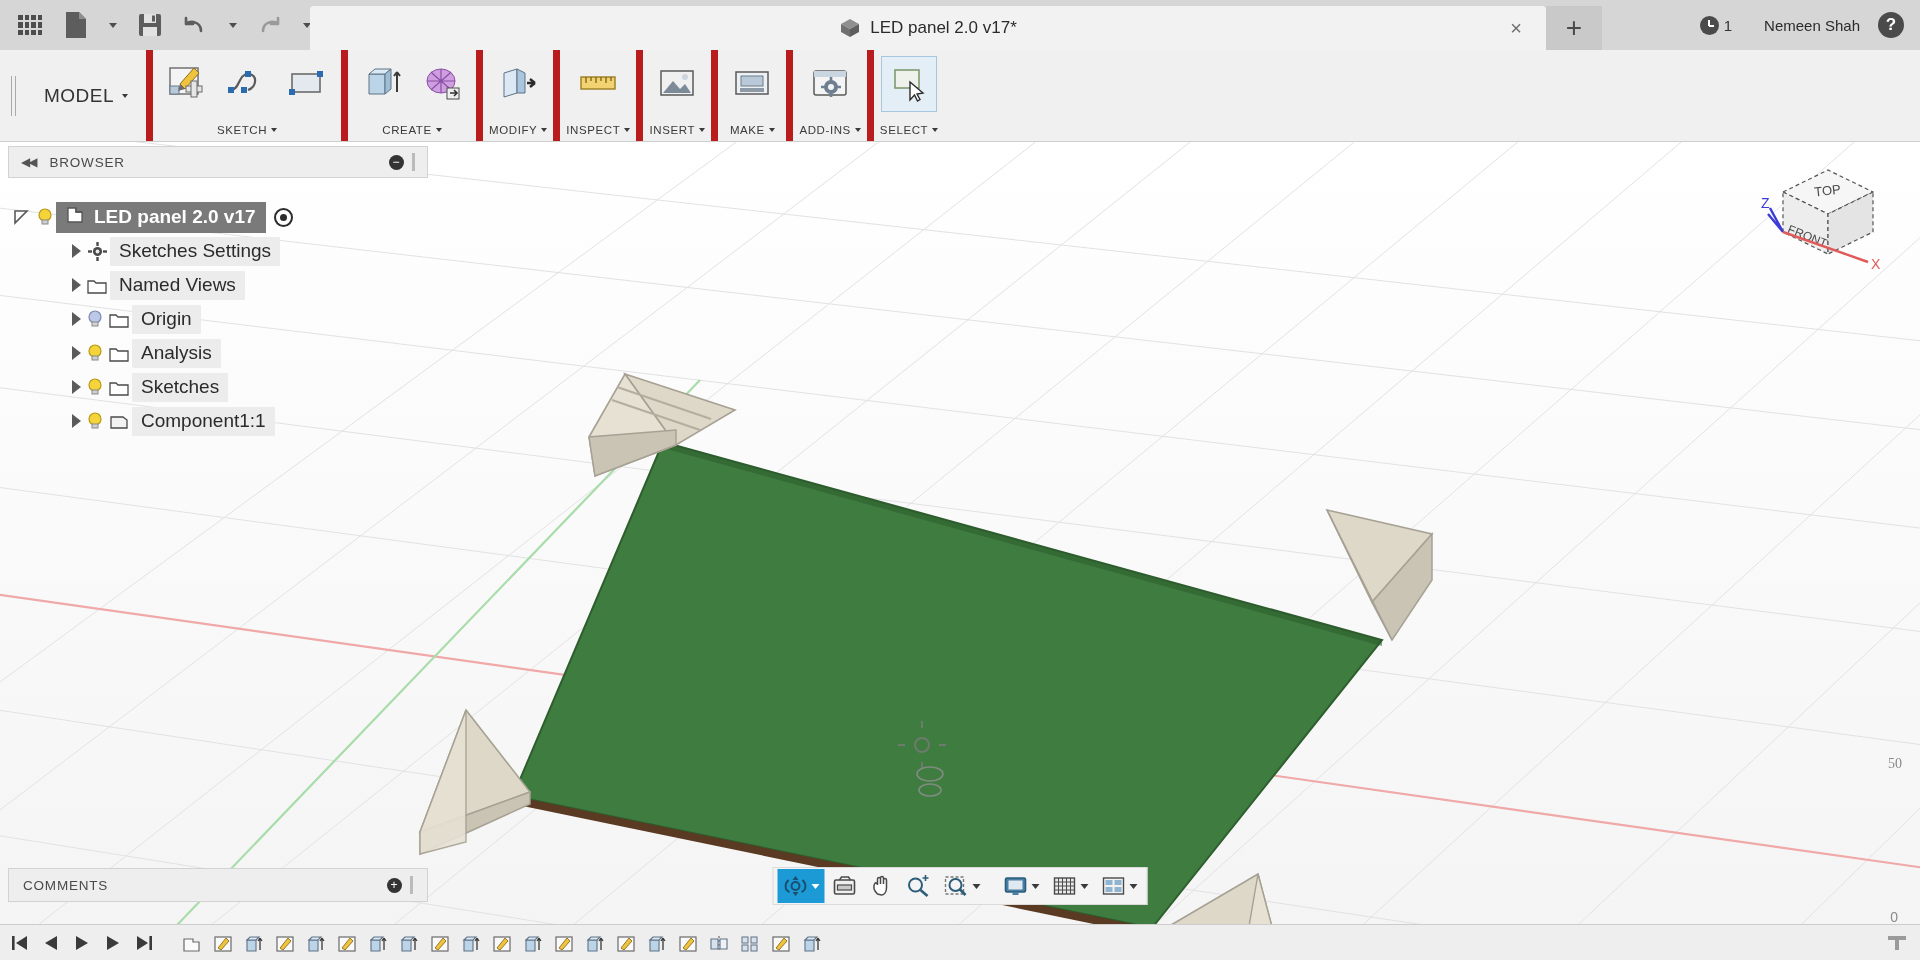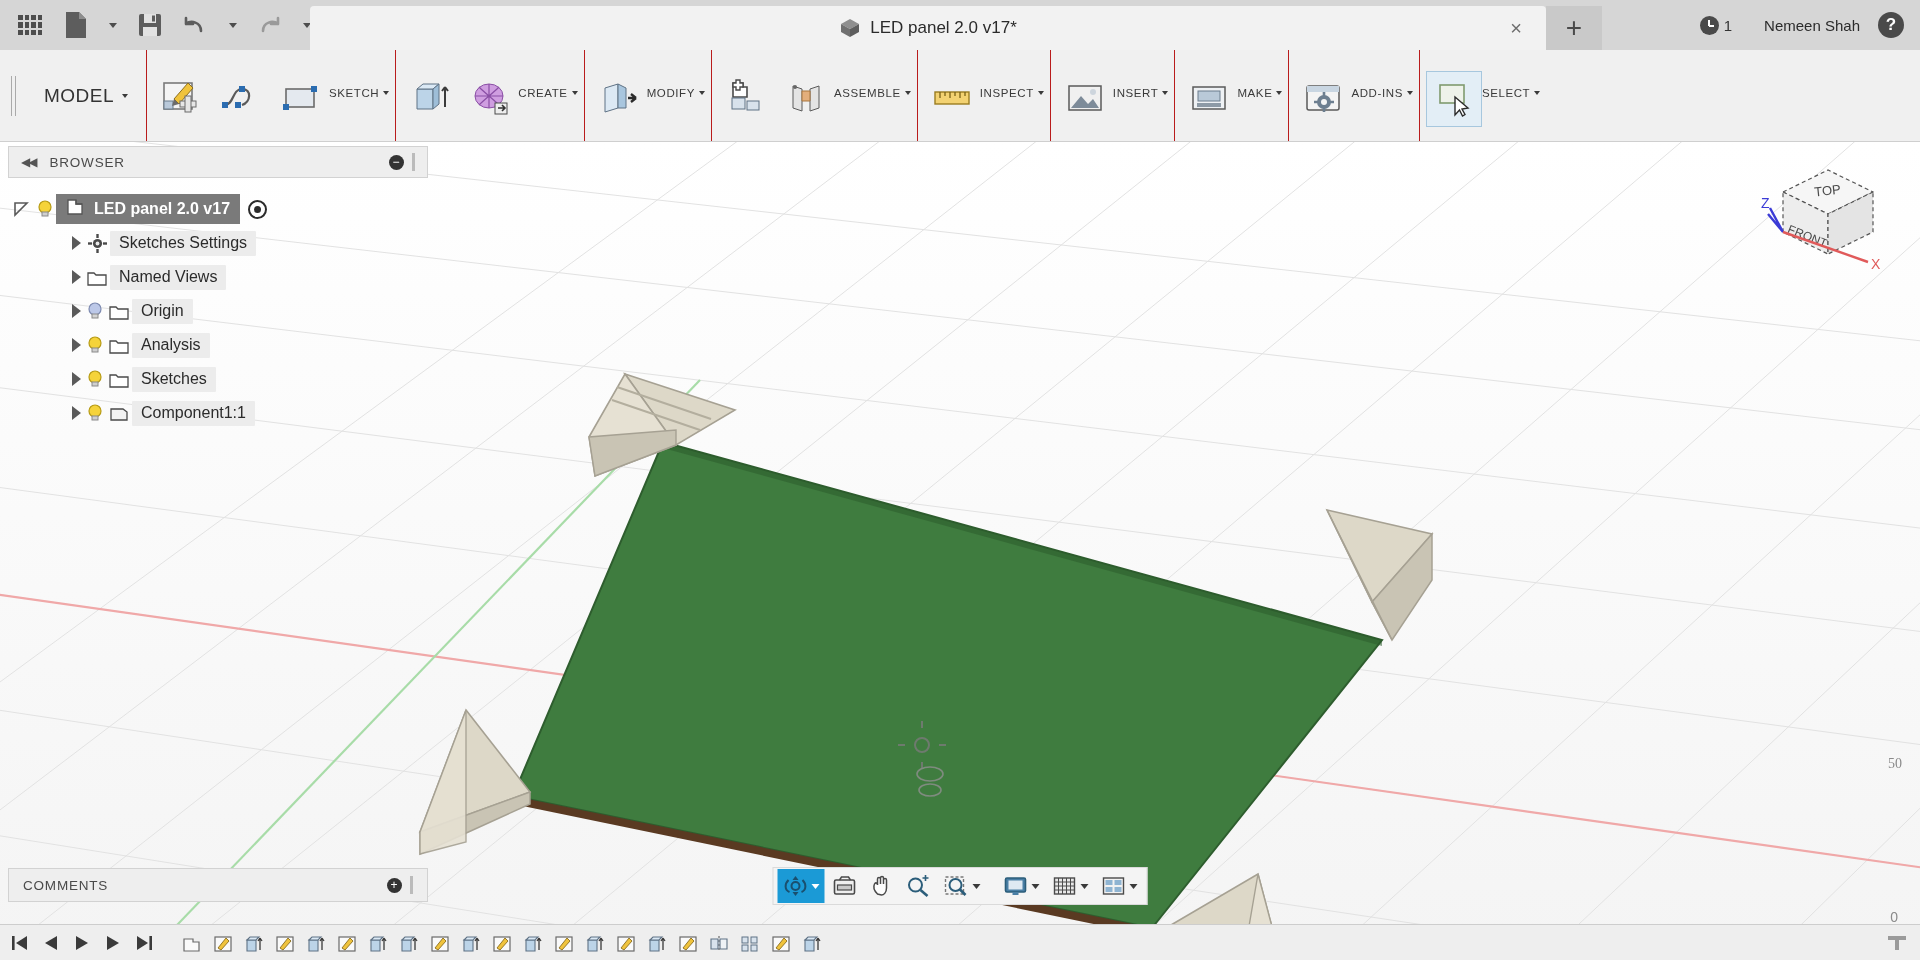--- a/index.html
+++ b/index.html
@@ -51,22 +51,22 @@
   
   .ribbon {
     position:absolute; left:0; top:50px; width:1920px; height:92px;
     background:#f0f0f0; border-bottom:1px solid #cfcfcf;
     display:flex; align-items:stretch;
   }
   .grip { width:26px; display:flex;align-items:center;justify-content:center; }
   .grip i { display:block; width:1px;height:40px;background:#aaa; margin:0 1.5px;}
   .wsmenu { width:120px; display:flex;align-items:center;justify-content:center;gap:8px;
             font-size:19px; letter-spacing:.5px; color:#333; cursor:pointer;}
-  .rgroup { position:relative; display:flex; flex-direction:row; align-items:center;
-            border-left:1px solid #b91c1c; padding:0 6px; justify-content:flex-start;text-align:center; }
+  .rgroup { position:relative; display:flex; flex-direction:column; align-items:center;
+            border-left:7px solid #b91c1c; padding:0 6px; justify-content:flex-start;text-align:center; }
   .rgroup .icons { display:flex; align-items:flex-start; gap:4px; padding-top:6px; flex:1;}
   .ricon { width:56px; height:56px; display:flex;align-items:center;justify-content:center; cursor:pointer; position:relative;}
   .ricon.sel { background:#e3eef6; border:1px solid #a7c7de; }
   .glabel { font-size:11.5px; letter-spacing:.6px; color:#3a3a3a; display:flex;align-items:center;gap:4px;
             padding-bottom:5px; white-space:nowrap;}
   .caret2 { width:0;height:0;border-left:3.5px solid transparent;border-right:3.5px solid transparent;border-top:4.5px solid #3a3a3a;}
 
   
   .canvas { position:absolute; left:0; top:142px; width:1920px; height:818px; background:#fbfbfb; overflow:hidden;}
   .gridsvg { position:absolute; left:0; top:0; }
@@ -77,21 +77,21 @@
     height:32px; background:#eeeeee; border:1px solid #d2d2d2;
     display:flex; align-items:center; gap:14px; padding:0 12px;
     font-size:13.5px; letter-spacing:.8px; color:#4a4a4a;
   }
   .collapse-ic { color:#555; font-size:12px; letter-spacing:-2px;}
   .bheader .right { margin-left:auto; display:flex;align-items:center;gap:8px;}
   .minus-ic { width:15px;height:15px;border-radius:50%;background:#333;color:#fff;font-size:12px;
               display:flex;align-items:center;justify-content:center;line-height:1;}
   .bh-grip { width:3px;height:18px;background:#bbb;}
 
-  .btree { padding-top:14px; font-size:16px; color:#2b2b2b;}
+  .btree { padding-top:22px; font-size:19px; color:#2b2b2b;}
   .trow { display:flex; align-items:center; height:34px; }
   .tri { width:24px; display:flex;align-items:center;justify-content:center; cursor:pointer;}
   .tri span { width:0;height:0;border-top:6px solid transparent;border-bottom:6px solid transparent;border-left:8px solid transparent; }
   .tri.closed span { border-left:9px solid transparent; position:relative;}
   .tri.closed:after{content:"";width:0;height:0;border-top:7px solid transparent;border-bottom:7px solid transparent;border-left:9px solid #5a5a5a;}
   .rootcaret { width:26px; display:flex;align-items:center;justify-content:center;}
   .bulb { width:22px; display:flex;align-items:center;justify-content:center;}
   .folder { width:26px; display:flex;align-items:center;justify-content:center;}
   .tlabel { background:#ececec; padding:3px 9px 4px 9px; border-radius:1px; white-space:nowrap;}
   .rootsel { background:#7a7a7a; color:#fff; font-weight:bold; padding:4px 10px; display:flex;align-items:center;gap:8px;}
@@ -290,44 +290,20 @@
             <path d="M32 21 h8 M40 21 l-5 -4 M40 21 l-5 4" stroke="#2b2b2b" stroke-width="2.4" fill="none"></path>
           </svg>
         </div>
       </div>
       <div class="glabel">
         <span>MODIFY</span>
           <span class="caret2"></span>
       </div>
     </div>
 
-    <div class="rgroup">
-      <div class="icons">
-        <div class="ricon">
-          <svg width="46" height="44" viewBox="0 0 46 44">
-            <path d="M10 6 h10 v4 h4 v10 h-14z" fill="#fff" stroke="#4a4a4a" stroke-width="1.6"></path>
-            <path d="M13 3 h4 v3 h3 v4 h-3 v3 h-4 v-3 h-3 v-4 h3z" fill="#fff" stroke="#4a4a4a" stroke-width="1.4"></path>
-            <rect x="9" y="21" width="13" height="11" fill="#d8e2ec" stroke="#5f7285"></rect>
-            <rect x="24" y="24" width="12" height="9" fill="#d8e2ec" stroke="#5f7285"></rect>
-          </svg>
-        </div>
-        <div class="ricon">
-          <svg width="46" height="44" viewBox="0 0 46 44">
-            <path d="M10 9 L19 12 L19 34 L10 31z" fill="#e4e4e4" stroke="#5a5a5a"></path>
-            <path d="M36 9 L27 12 L27 34 L36 31z" fill="#e4e4e4" stroke="#5a5a5a"></path>
-            <path d="M19 14 L27 14 L27 24 L19 24z" fill="#e3ae7b" stroke="#a9763f"></path>
-            <circle cx="12" cy="10" r="2" fill="#666"></circle>
-          </svg>
-        </div>
-      </div>
-      <div class="glabel">
-        <span>ASSEMBLE</span>
-          <span class="caret2"></span>
-      </div>
-    </div>
 
 
     <div class="rgroup">
       <div class="icons">
         <div class="ricon">
           <svg width="46" height="44" viewBox="0 0 46 44">
             <rect x="6" y="15" width="34" height="12" fill="#f3d272" stroke="#9a7c20" stroke-width="1.4"></rect>
             <path d="M11 15 v6 M16 15 v4 M21 15 v6 M26 15 v4 M31 15 v6 M36 15 v4" stroke="#7a6218" stroke-width="1.3"></path>
           </svg>
         </div>

